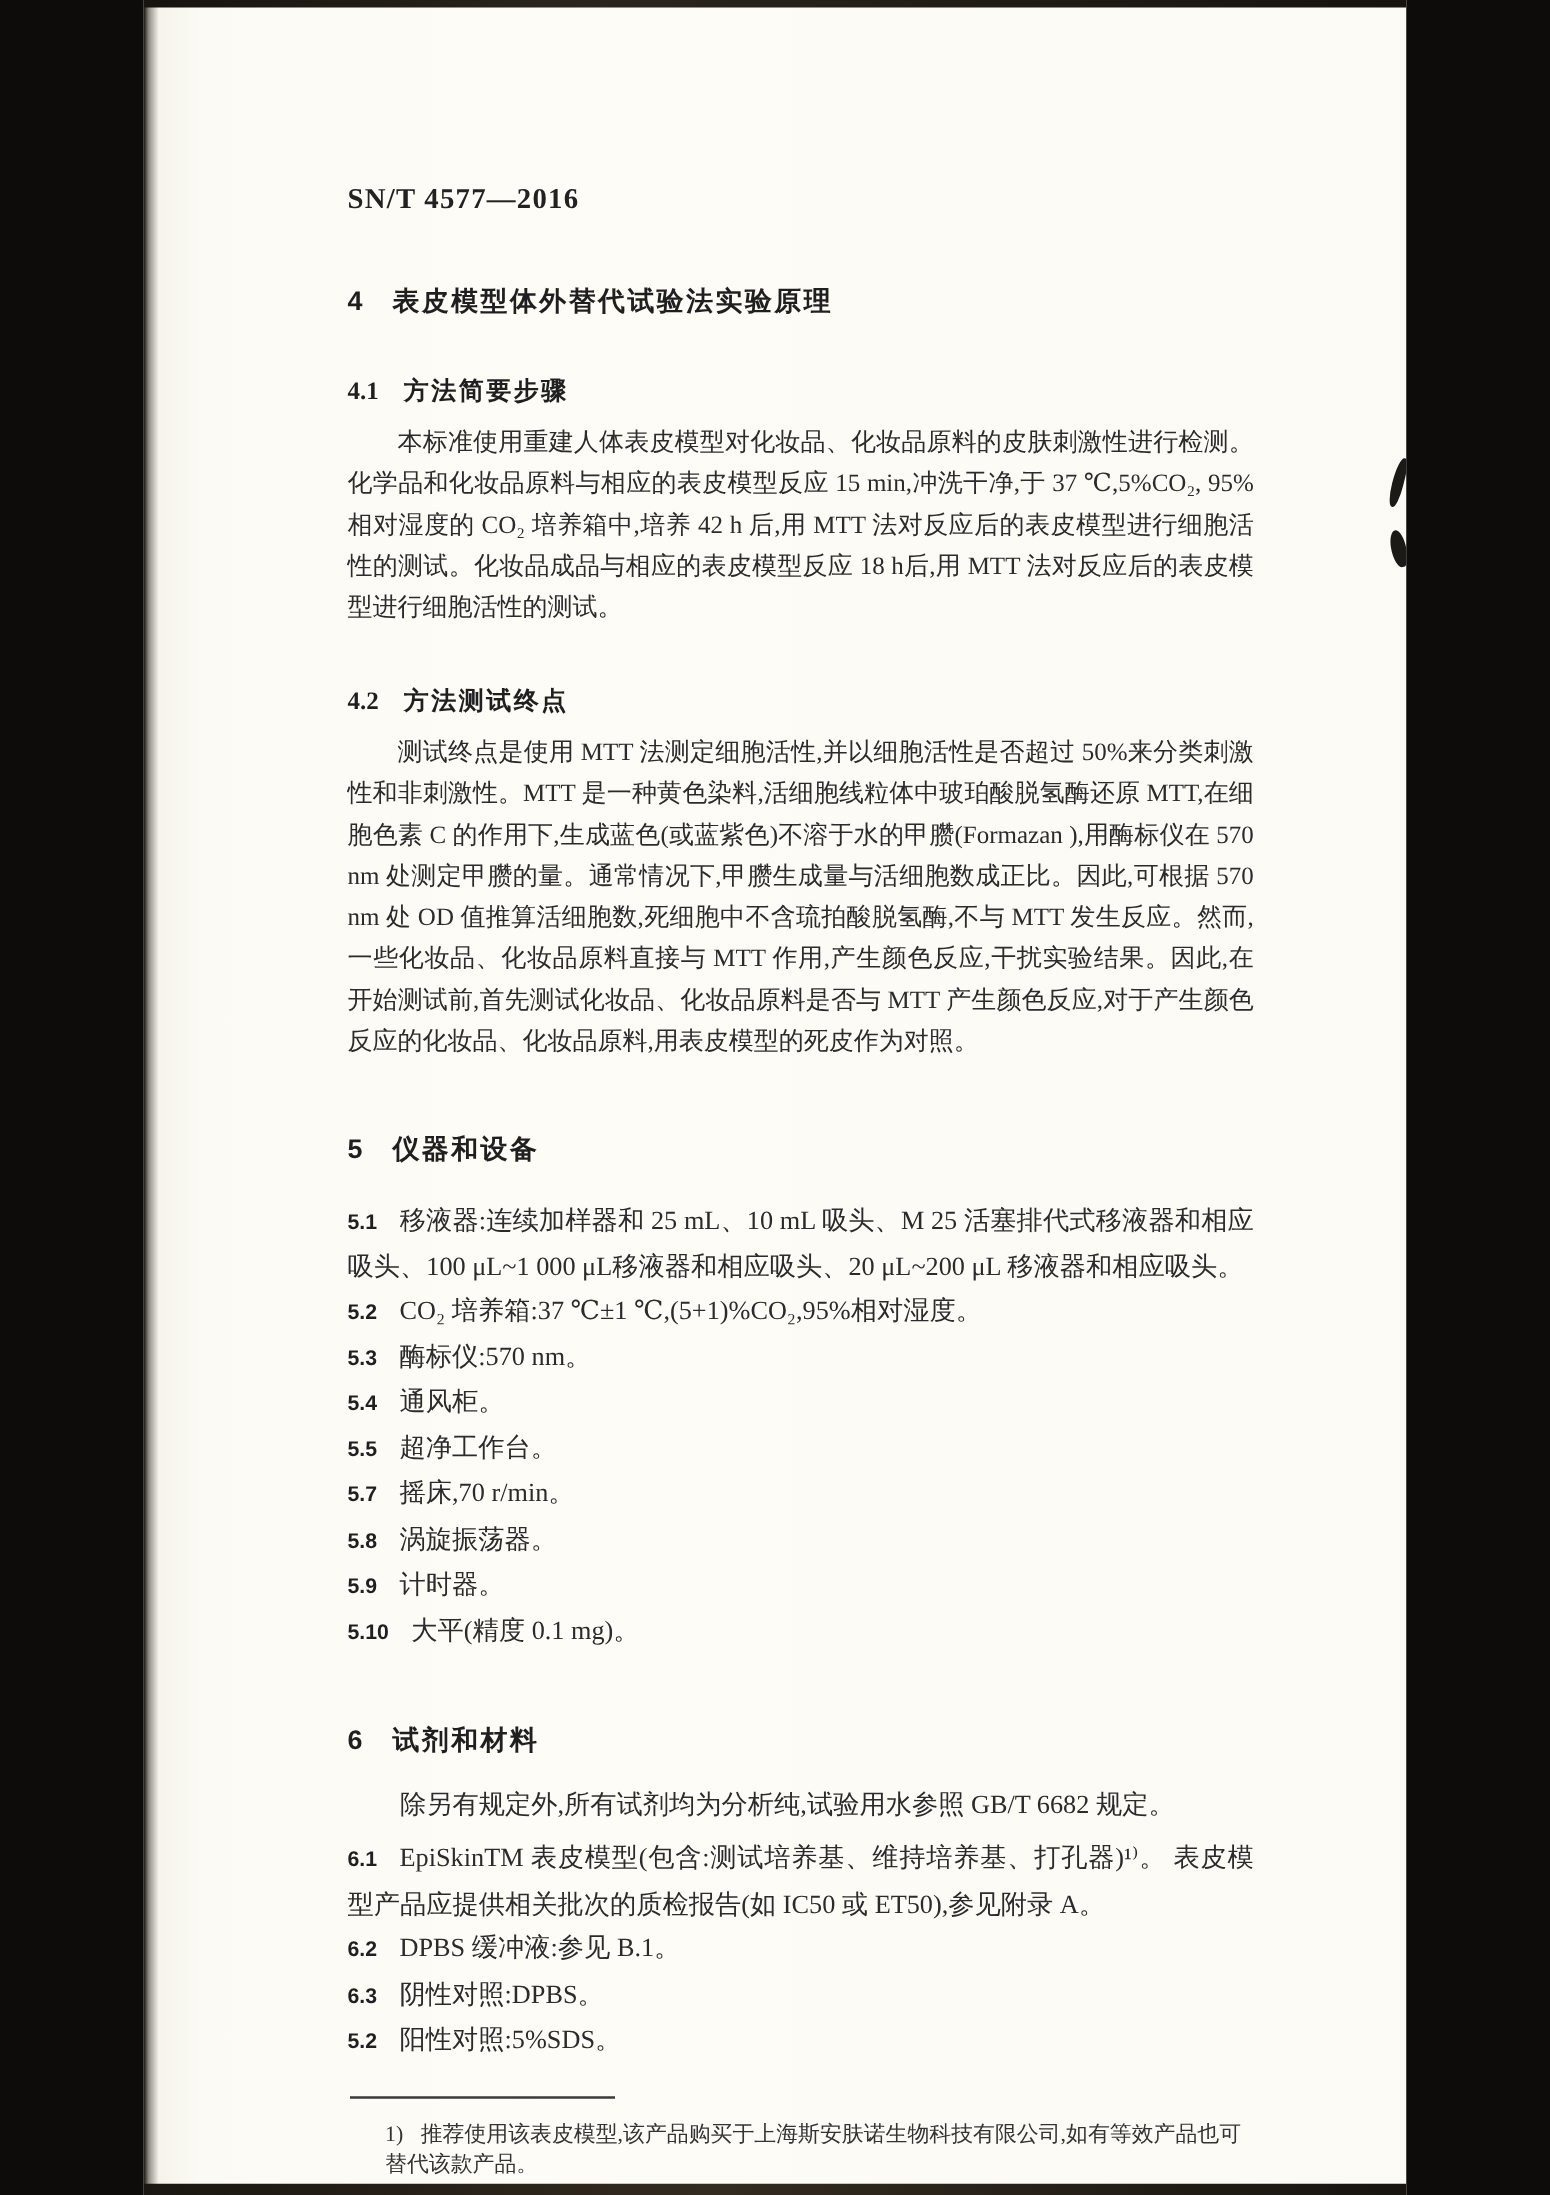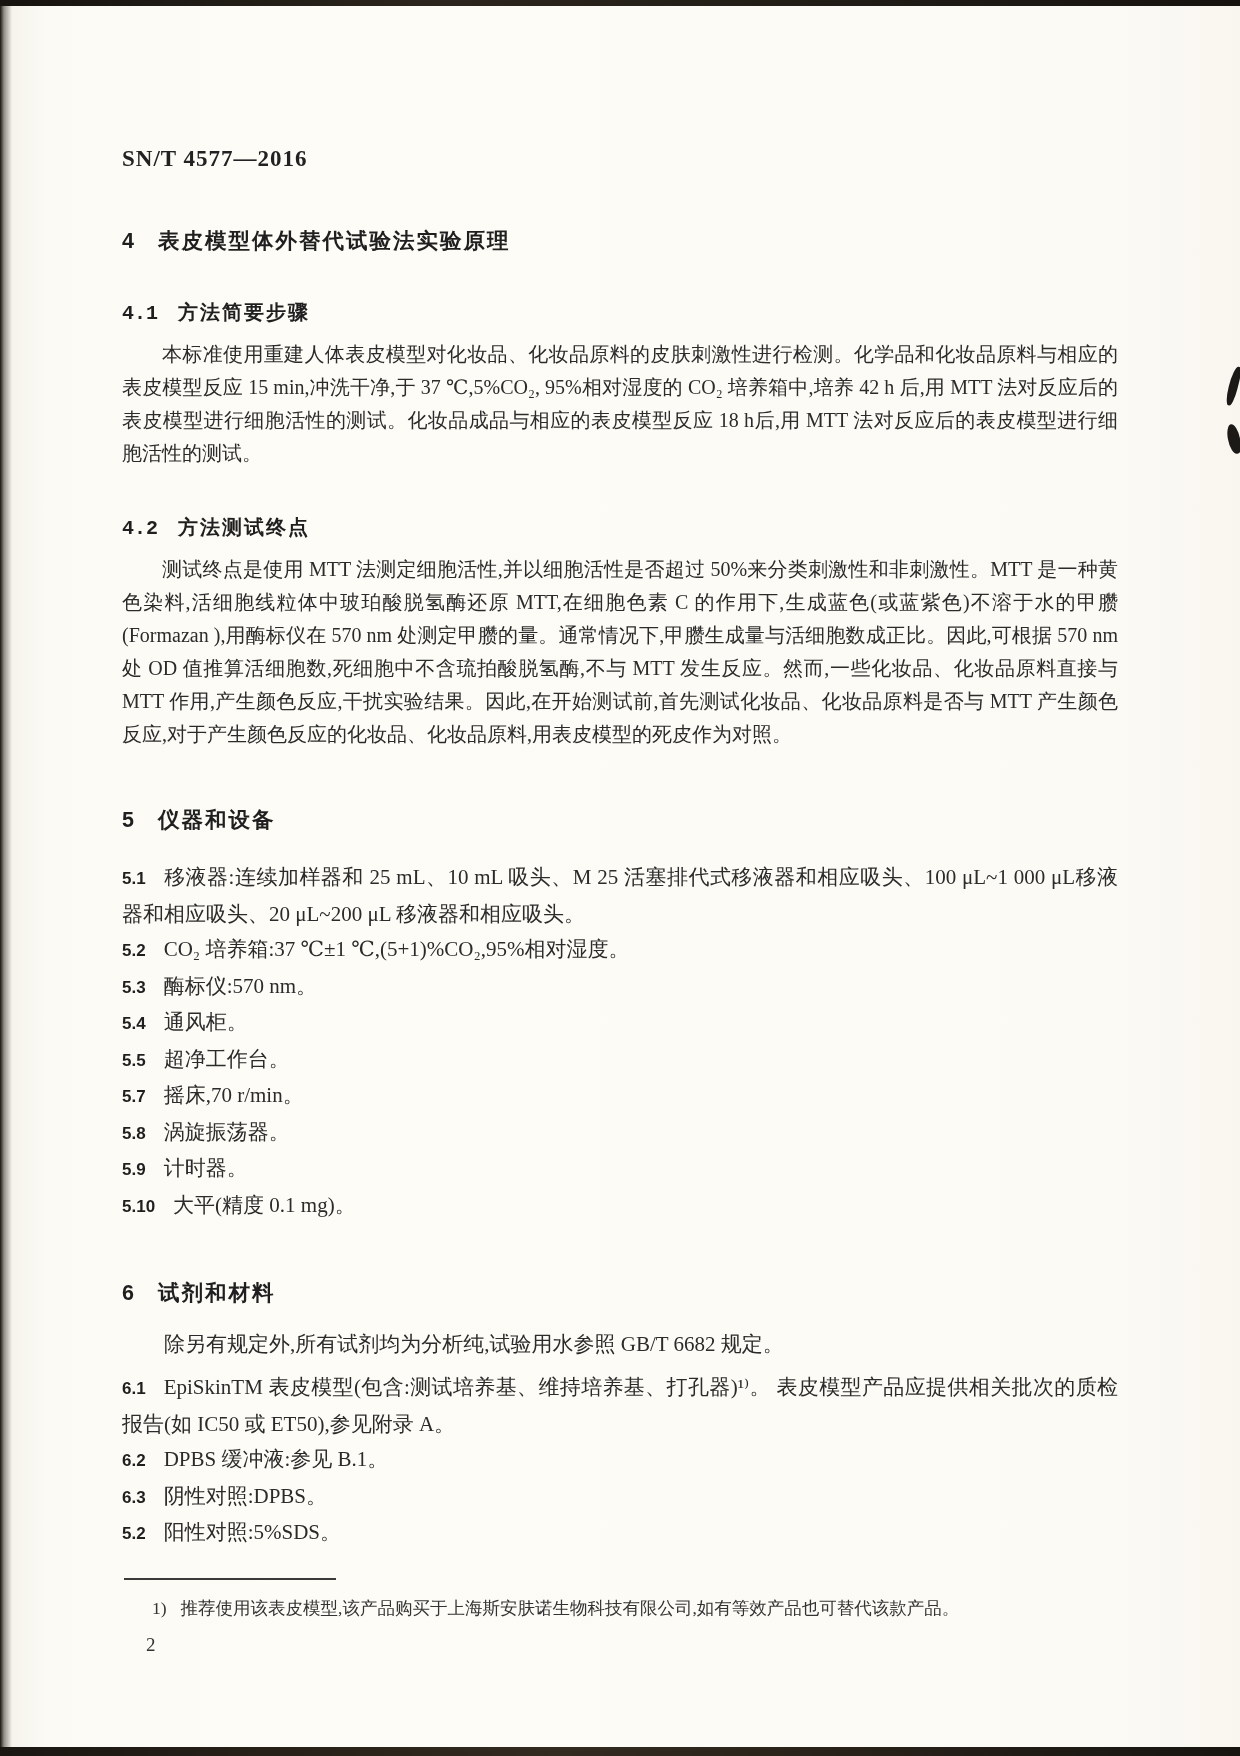--- a/index.html
+++ b/index.html
@@ -1,25 +1,26 @@
 <!DOCTYPE html>
 <html><head>
 <meta charset="utf-8">
 <style>
   html, body { margin: 0; padding: 0; background: #0d0c0a; }
   .paper {
     position: relative;
-    width: 1240px;
+    width: 1010px;
     height: 1756px;
     margin: 0 auto;
     box-sizing: border-box;
     background: linear-gradient(90deg, #f3f1e9 0px, #fbfaf4 45px, #fdfcf7 300px, #fbfaf4 1100px, #f8f6ef 1240px);
     overflow: hidden;
     font-family: "Liberation Serif", "DejaVu Serif", serif;
     color: #2b2b2b;
+    padding-left: 41px;
   }
   .strip-top { position: absolute; top: 0; left: 0; right: 0; height: 6px;
     background: linear-gradient(90deg, #16130f, #2b251d 35%, #16130f); }
   .strip-bottom { position: absolute; bottom: 0; left: 0; right: 0; height: 9px;
     background: linear-gradient(90deg, #1a1611, #332b20 45%, #171410); }
   .strip-left { position: absolute; top: 0; bottom: 0; left: 0; width: 12px;
     background: linear-gradient(90deg, #181510 0px, rgba(24,21,16,0.45) 4px, rgba(24,21,16,0) 12px); }
   .scan-mark { position: absolute; background: #1c1a17; }
   .scan-mark.m1 { right: 2px; top: 366px; width: 9px; height: 40px; border-radius: 60% 40% 50% 50%; transform: rotate(14deg); }
   .scan-mark.m2 { right: 0px; top: 424px; width: 12px; height: 30px; border-radius: 50% 60% 40% 60%; transform: rotate(-10deg); }
@@ -29,21 +30,21 @@
   .doc-code {
     margin: 0; padding-top: 146px;
     font-size: 23px; font-weight: bold; letter-spacing: 1px; color: #222;
   }
   h2.sec {
     margin: 54px 0 0; font-family: "Liberation Sans", "DejaVu Sans", sans-serif;
     font-size: 21.5px; font-weight: bold; color: #1f1f1f; letter-spacing: 2px;
   }
   h2.sec .num, h3.sub .num { letter-spacing: 0; margin-right: 24px; }
   h3.sub {
-    margin: 44px 0 0; font-family: Liberation Mono, monospace;
+    margin: 44px 0 0; font-family: Liberation Serif, serif;
     font-size: 20px; font-weight: bold; color: #1f1f1f; letter-spacing: 2px;
   }
   h3.sub .num { margin-right: 20px; }
   p.body {
     margin: 12px 0 0; font-size: 20px; line-height: 33px;
     text-align: justify; text-indent: 2em; color: #2b2b2b;
   }
   .items { margin-top: 26px; }
   .items.tight { margin-top: 8px; }
   p.item {

